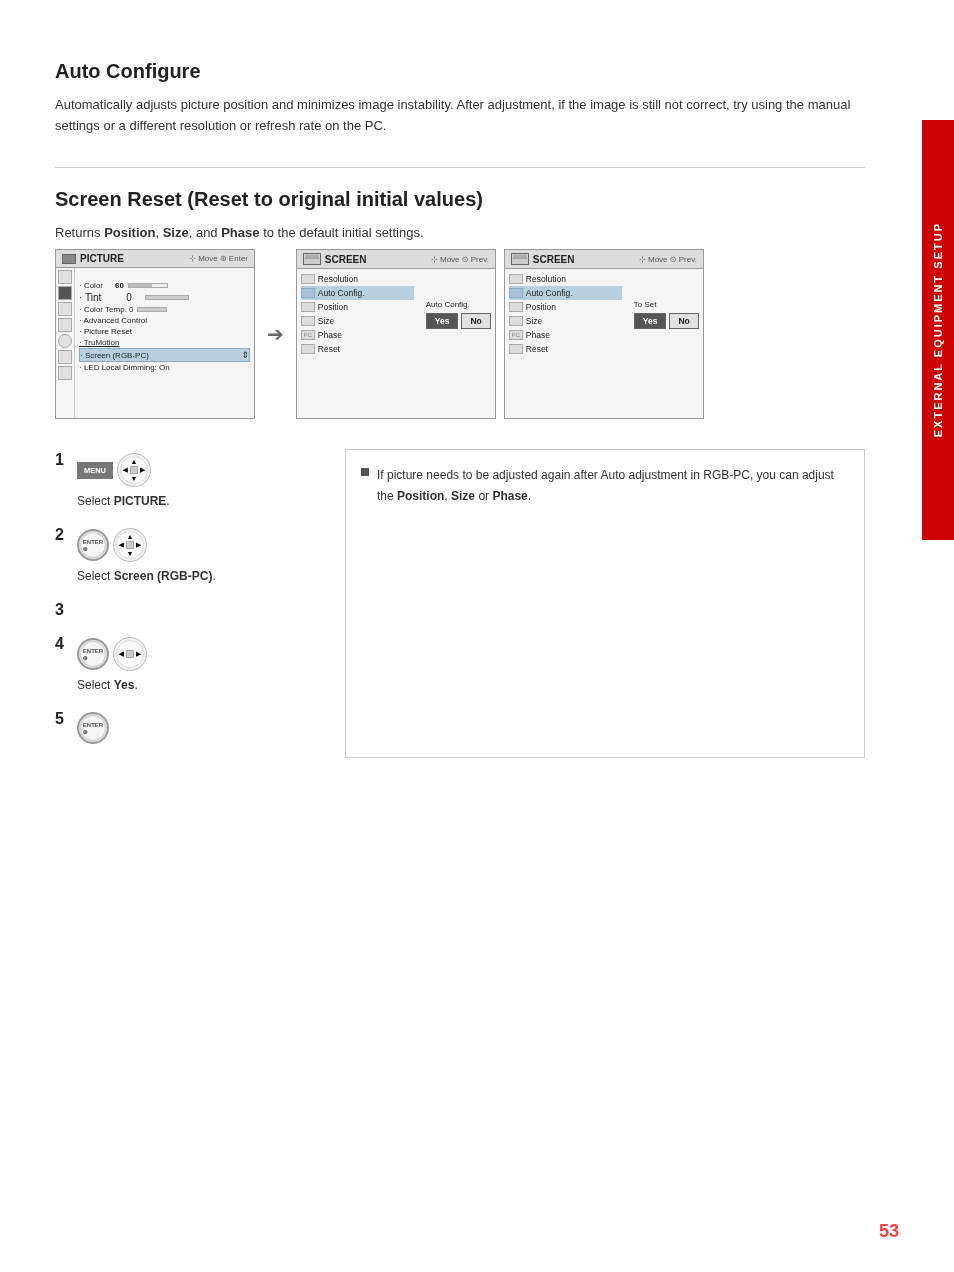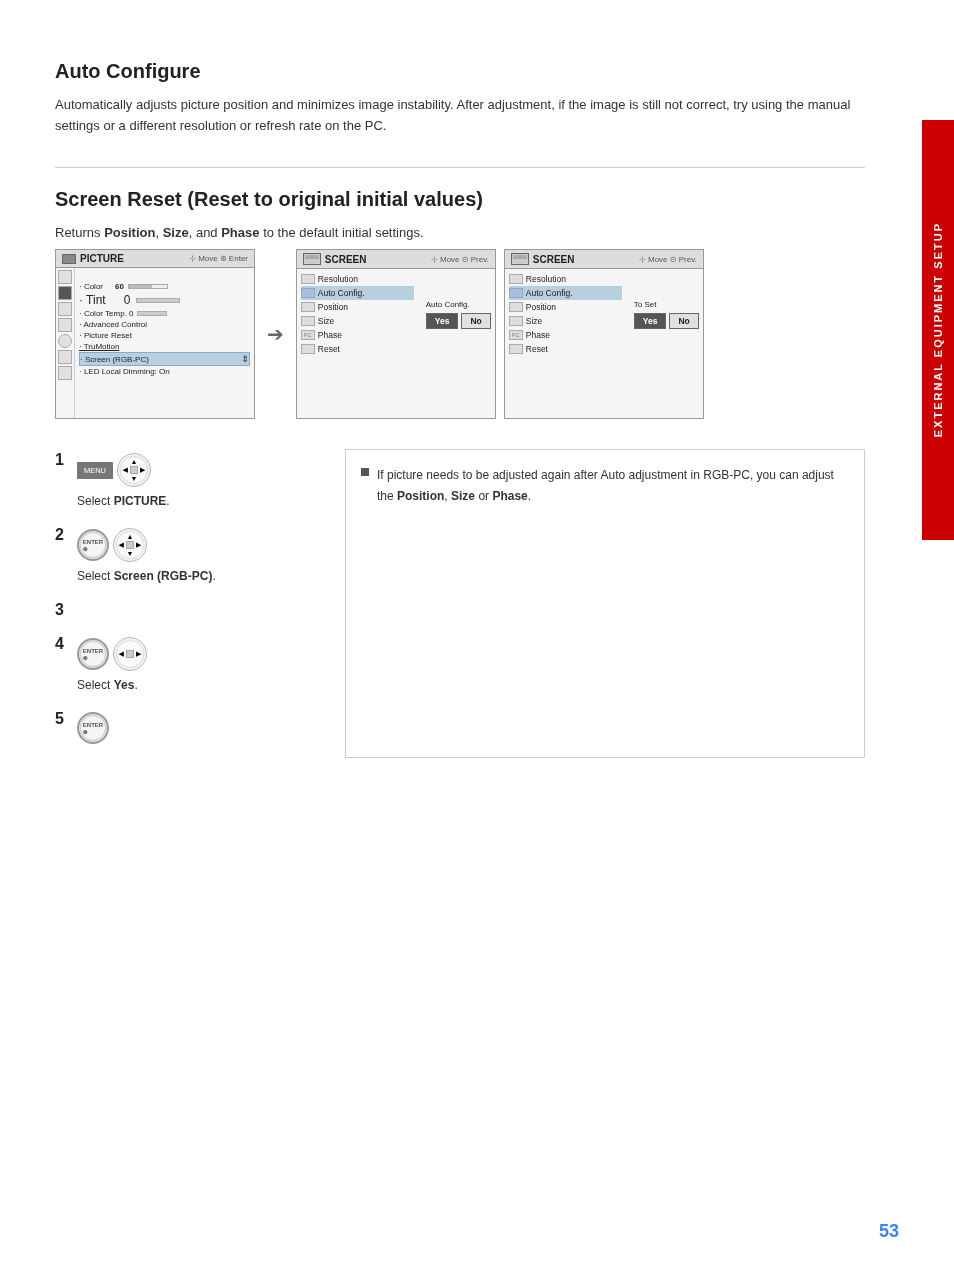--- a/index.html
+++ b/index.html
@@ -174,21 +174,21 @@
       flex-shrink: 0;
     }
 
     
     .page-number {
       position: absolute;
       bottom: 30px;
       right: 55px;
       font-size: 18px;
       font-weight: bold;
-      color: #3b82f6;
+      color: #ef4444;
     }
 
     
     .s1-side-icons {
       display: flex;
       flex-direction: column;
       border-right: 1px solid #ccc;
       padding: 2px;
       gap: 2px;
     }
@@ -232,27 +232,27 @@
         <div class="s1-side-icons">
           <div class="s1-icon" style="background:#e0e0e0;"></div>
           <div class="s1-icon" style="background:#555;"></div>
           <div class="s1-icon" style="background:#e0e0e0;"></div>
           <div class="s1-icon" style="background:#e0e0e0;"></div>
           <div class="s1-icon" style="background:#e0e0e0;border-radius:50%;"></div>
           <div class="s1-icon" style="background:#e0e0e0;"></div>
           <div class="s1-icon" style="background:#e0e0e0;"></div>
         </div>
 
-        <div class="s1-main" style="padding:4px 4px;margin-top:9px;">
+        <div class="s1-main" style="padding:12px 4px;">
           <div style="font-size:8px;padding:1px 0;display:flex;align-items:center;gap:4px;">
             <span>· Color</span>
               <span style="margin-left:8px;font-weight:bold;">60</span>
             <div style="width:40px;height:5px;background:linear-gradient(to right,#bbb 60%,#eee 60%);border:1px solid #aaa;"></div>
           </div>
-          <div style="font-size:12px;padding:1px 0;display:flex;align-items:center;gap:4px;">
+          <div style="font-size:10px;padding:1px 0;display:flex;align-items:center;gap:11px;">
             <span>· Tint</span>
               <span style="margin-left:14px;">0</span>
             <div style="width:44px;height:5px;background:#ccc;border:1px solid #aaa;margin-left:2px;"></div>
           </div>
           <div style="font-size:8px;padding:1px 0;display:flex;align-items:center;gap:2px;">
             <span>· Color Temp.</span>
               <span>0</span>
             <div style="width:30px;height:5px;background:#ccc;border:1px solid #aaa;margin-left:2px;"></div>
           </div>
           <div style="font-size:8px;padding:1px 0;">· Advanced Control</div>
@@ -363,21 +363,21 @@
 
   <div class="steps-section">
 
     <div class="steps-left">
 
       <div class="step-row">
         <span class="step-number">1</span>
         <div>
           <div class="step-controls">
 
-            <div style="background:#777;color:#fff;font-size:7.5px;font-weight:normal;padding:4px 5px;min-width:36px;text-align:center;">MENU</div>
+            <div style="background:#777;color:#fff;font-size:7.5px;font-weight:bold;padding:4px 5px;min-width:36px;text-align:center;">MENU</div>
 
             <div style="width:34px;height:34px;border-radius:50%;border:1px solid #bbb;background:#f0f0f0;display:flex;align-items:center;justify-content:center;">
               <div style="width:28px;height:28px;border-radius:50%;border:1px solid #ddd;background:#fafafa;display:flex;flex-direction:column;align-items:center;justify-content:center;gap:1px;">
                 <span style="font-size:7px;line-height:1;">▲</span>
                 <div style="display:flex;gap:2px;align-items:center;">
                   <span style="font-size:7px;">◀</span>
                   <div style="width:8px;height:8px;background:#ccc;border:1px solid #aaa;"></div>
                   <span style="font-size:7px;">▶</span>
                 </div>
                 <span style="font-size:7px;line-height:1;">▼</span>

